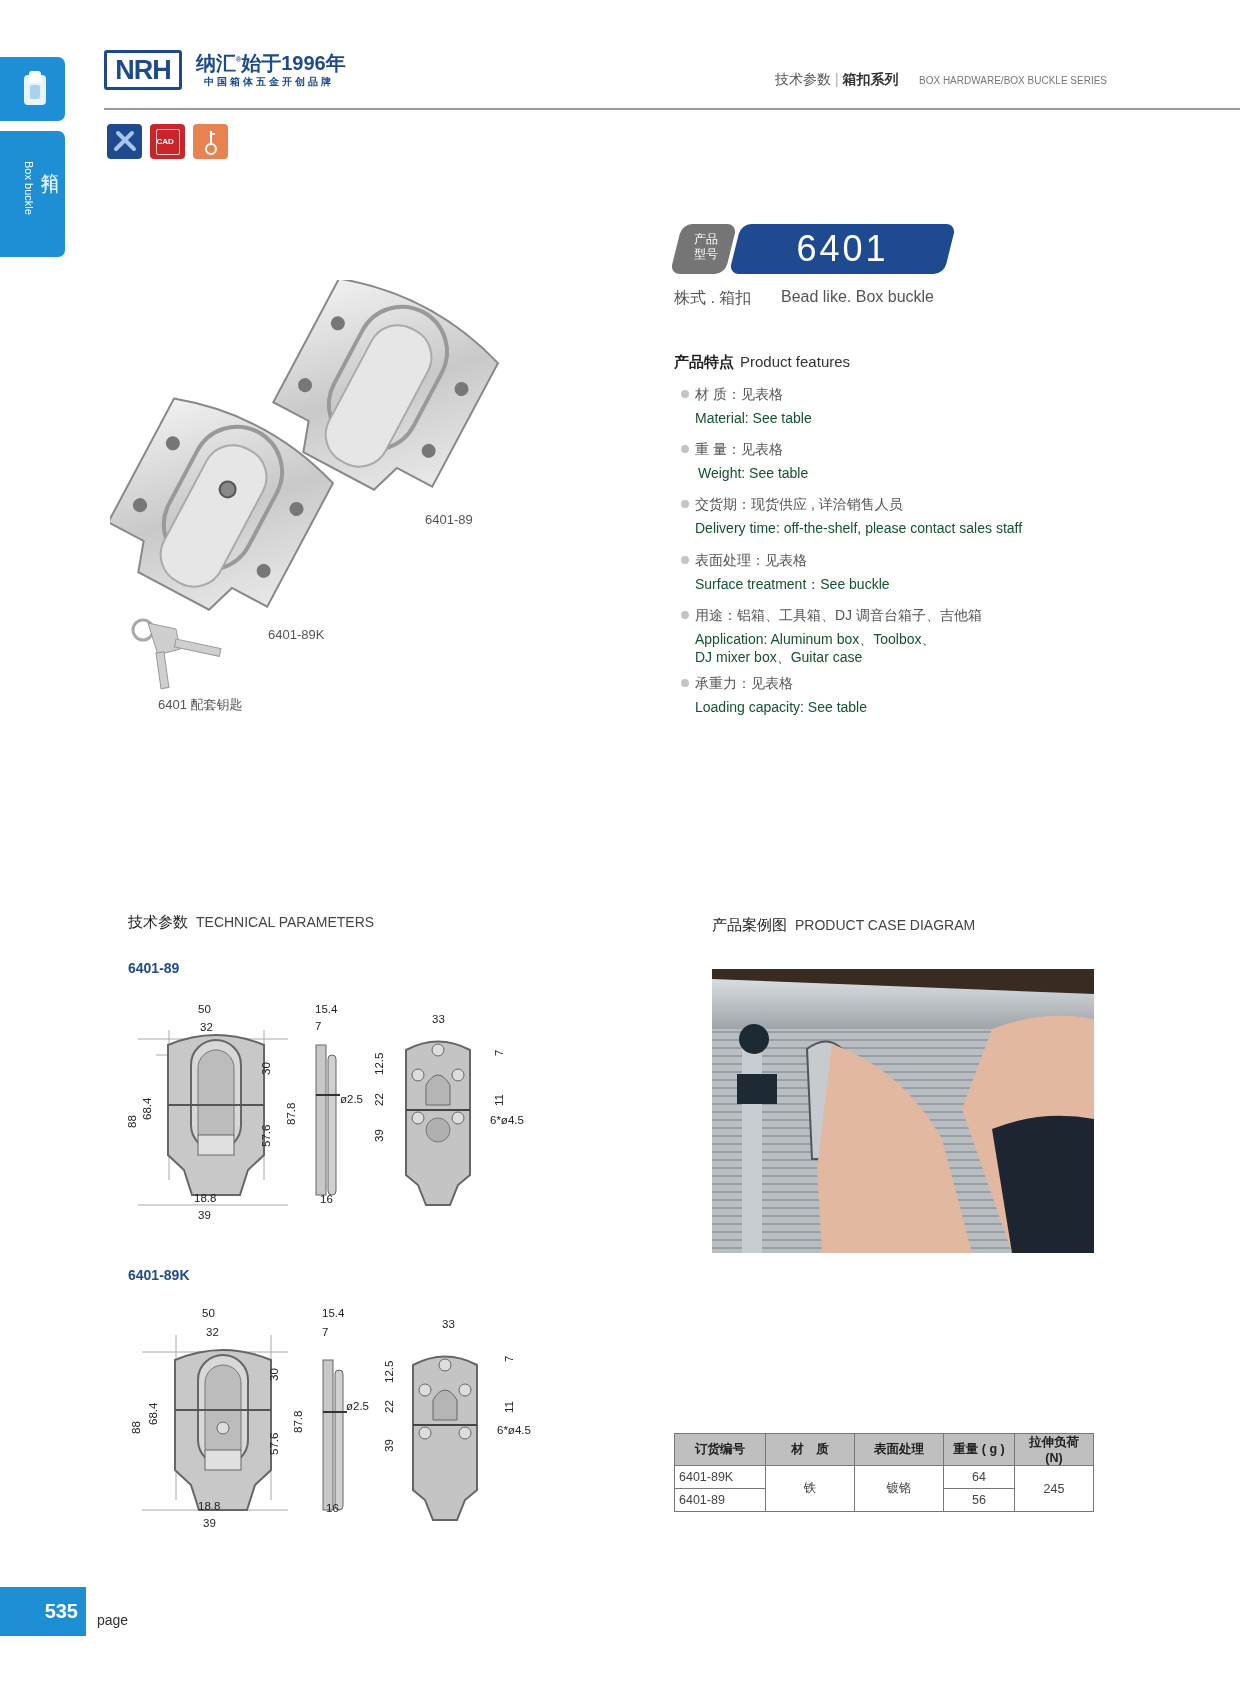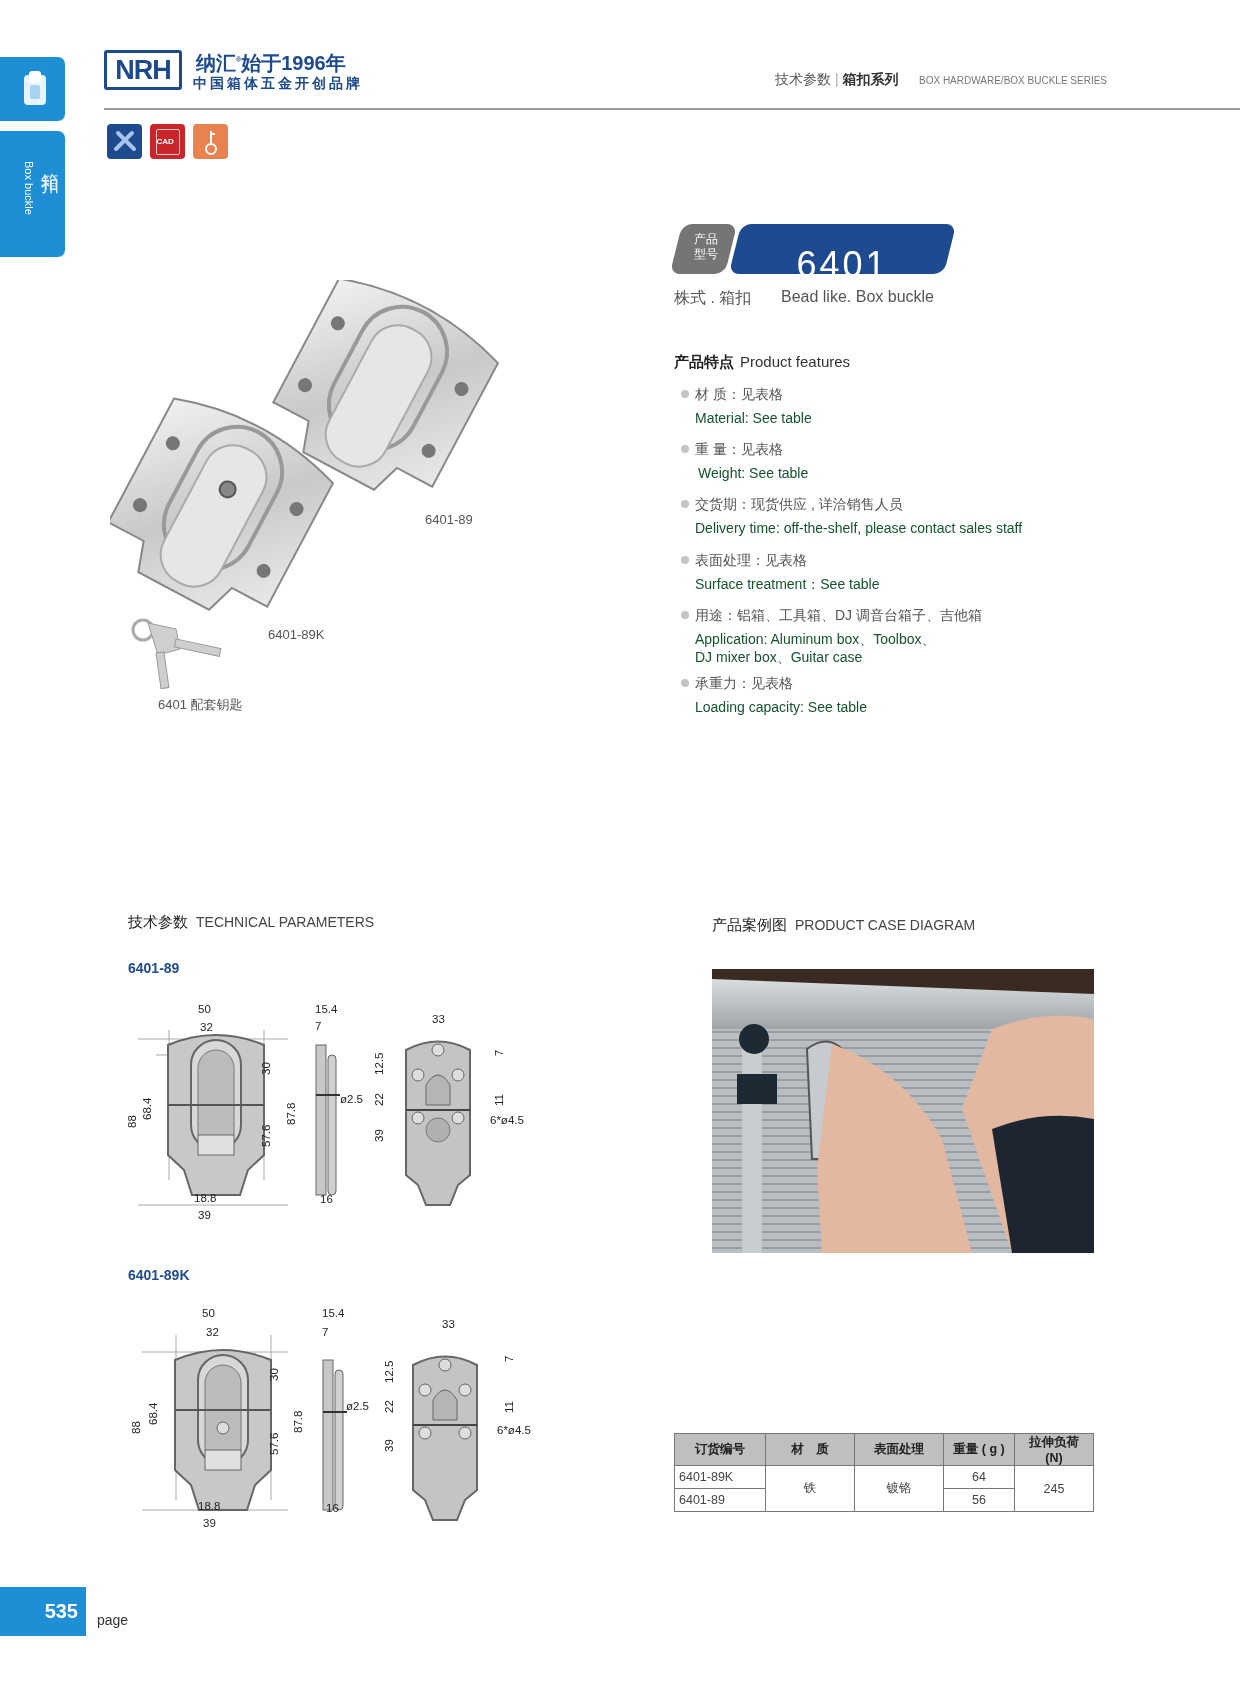--- a/index.html
+++ b/index.html
@@ -7,31 +7,31 @@
   .abs { position: absolute; }
   
   .side-tab { position: absolute; left: 0; width: 65px; background: #1e8fd5; border-radius: 0 7px 7px 0; }
   .side-tab.top { top: 57px; height: 64px; }
   .side-tab.cat { top: 131px; height: 126px; }
   .side-cn { position: absolute; left: 38px; top: 28px; writing-mode: vertical-rl; color: #e8f4fc; font-size: 18px; letter-spacing: 2px; }
   .side-en { position: absolute; left: 23px; top: 30px; writing-mode: vertical-rl; color: #ffffff; font-size: 11px; }
   
   .logo-box { position: absolute; left: 104px; top: 50px; width: 78px; height: 40px; border: 3px solid #1c4a8c; border-radius: 3px; box-sizing: border-box; color: #1c4a8c; font-weight: bold; font-size: 27px; text-align: center; line-height: 34px; letter-spacing: -1px; }
   .logo-cn1 { position: absolute; left: 196px; top: 50px; color: #1c4a8c; font-weight: bold; font-size: 20px; }
-  .logo-cn2 { position: absolute; left: 193px; top: 75px; color: #1c4a8c; font-weight: bold; font-size: 14px; letter-spacing: 3px; }
+  .logo-cn2 { position: absolute; left: 204px; top: 75px; color: #1c4a8c; font-weight: bold; font-size: 10px; letter-spacing: 3px; }
   .hdr-rule { position: absolute; left: 104px; top: 108px; width: 1136px; height: 2px; background: #9a9a9a; }
   .hdr-cat { position: absolute; top: 71px; left: 775px; font-size: 14px; color: #555; }
   .hdr-cat b { font-weight: bold; color: #333; }
   .hdr-en { position: absolute; top: 75px; left: 919px; font-size: 10px; color: #777; }
   .icon-btn { position: absolute; top: 124px; width: 35px; height: 35px; border-radius: 4px; display: flex; align-items: center; justify-content: center; }
   
   .badge-grey { position: absolute; left: 676px; top: 224px; width: 55px; height: 50px; background: #757575; border-radius: 10px; transform: skewX(-14deg); }
   .badge-grey-text { position: absolute; left: 686px; top: 232px; width: 40px; color: #fff; font-size: 12px; line-height: 15px; text-align: center; }
   .badge-blue { position: absolute; left: 735px; top: 224px; width: 215px; height: 50px; background: #1e4a8f; border-radius: 10px; transform: skewX(-14deg); }
-  .badge-num { position: absolute; left: 735px; top: 244px; width: 215px; text-align: center; color: #fff; font-size: 36px; letter-spacing: 3px; }
+  .badge-num { position: absolute; left: 735px; top: 228px; width: 215px; text-align: center; color: #fff; font-size: 36px; letter-spacing: 3px; }
   .style-line { position: absolute; top: 288px; font-size: 16px; color: #555; }
   
   .feat-title { position: absolute; left: 674px; top: 353px; font-size: 15px; color: #333; }
   .feat-title b { font-size: 15px; font-weight: bold; color: #222; margin-right: 6px; }
   .feat { position: absolute; left: 681px; font-size: 14px; color: #555; line-height: 18px; }
   .feat .dot { display: inline-block; width: 8px; height: 8px; border-radius: 50%; background: #c4c4c4; margin-right: 6px; vertical-align: 1px; }
   .feat .en { padding-left: 14px; color: #14532d; }
   
   .caption { position: absolute; font-size: 13px; color: #555; }
   
@@ -106,21 +106,21 @@
 <div class="feat" style="top:440px">
     <div><span class="dot"></span><span>重  量：见表格</span></div>
     <div class="en" style="margin-top:6px;padding-left:17px">Weight: See table</div>
   </div>
 <div class="feat" style="top:495px">
     <div><span class="dot"></span><span>交货期：现货供应 , 详洽销售人员</span></div>
     <div class="en" style="margin-top:6px">Delivery time: off-the-shelf, please contact sales staff</div>
   </div>
 <div class="feat" style="top:551px">
     <div><span class="dot"></span><span>表面处理：见表格</span></div>
-    <div class="en" style="margin-top:6px">Surface treatment：See table</div>
+    <div class="en" style="margin-top:6px">Surface treatment：See buckle</div>
   </div>
 <div class="feat" style="top:606px">
     <div><span class="dot"></span><span>用途：铝箱、工具箱、DJ 调音台箱子、吉他箱</span></div>
     <div class="en" style="margin-top:6px">Application: Aluminum box、Toolbox、</div>
     <div class="en">DJ mixer box、Guitar case</div>
   </div>
 <div class="feat" style="top:674px">
     <div><span class="dot"></span><span>承重力：见表格</span></div>
     <div class="en" style="margin-top:6px">Loading capacity: See table</div>
   </div>

